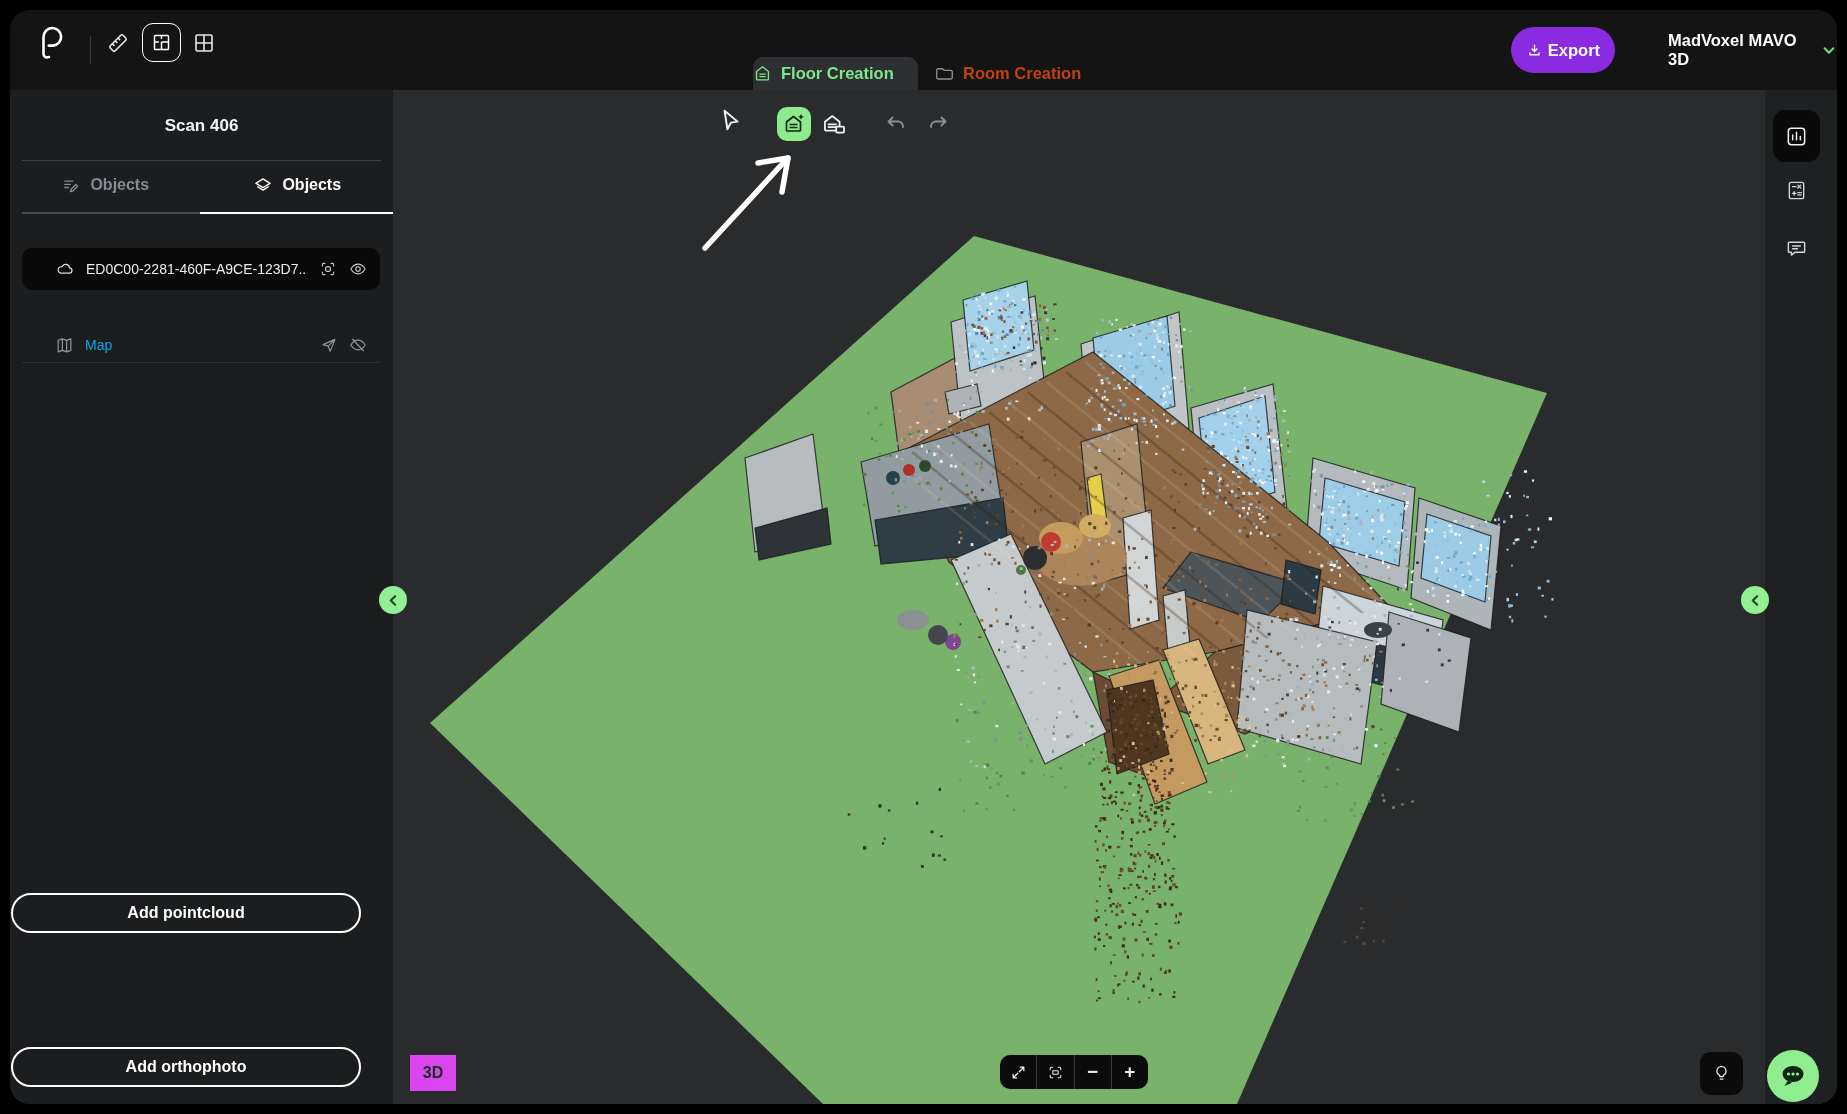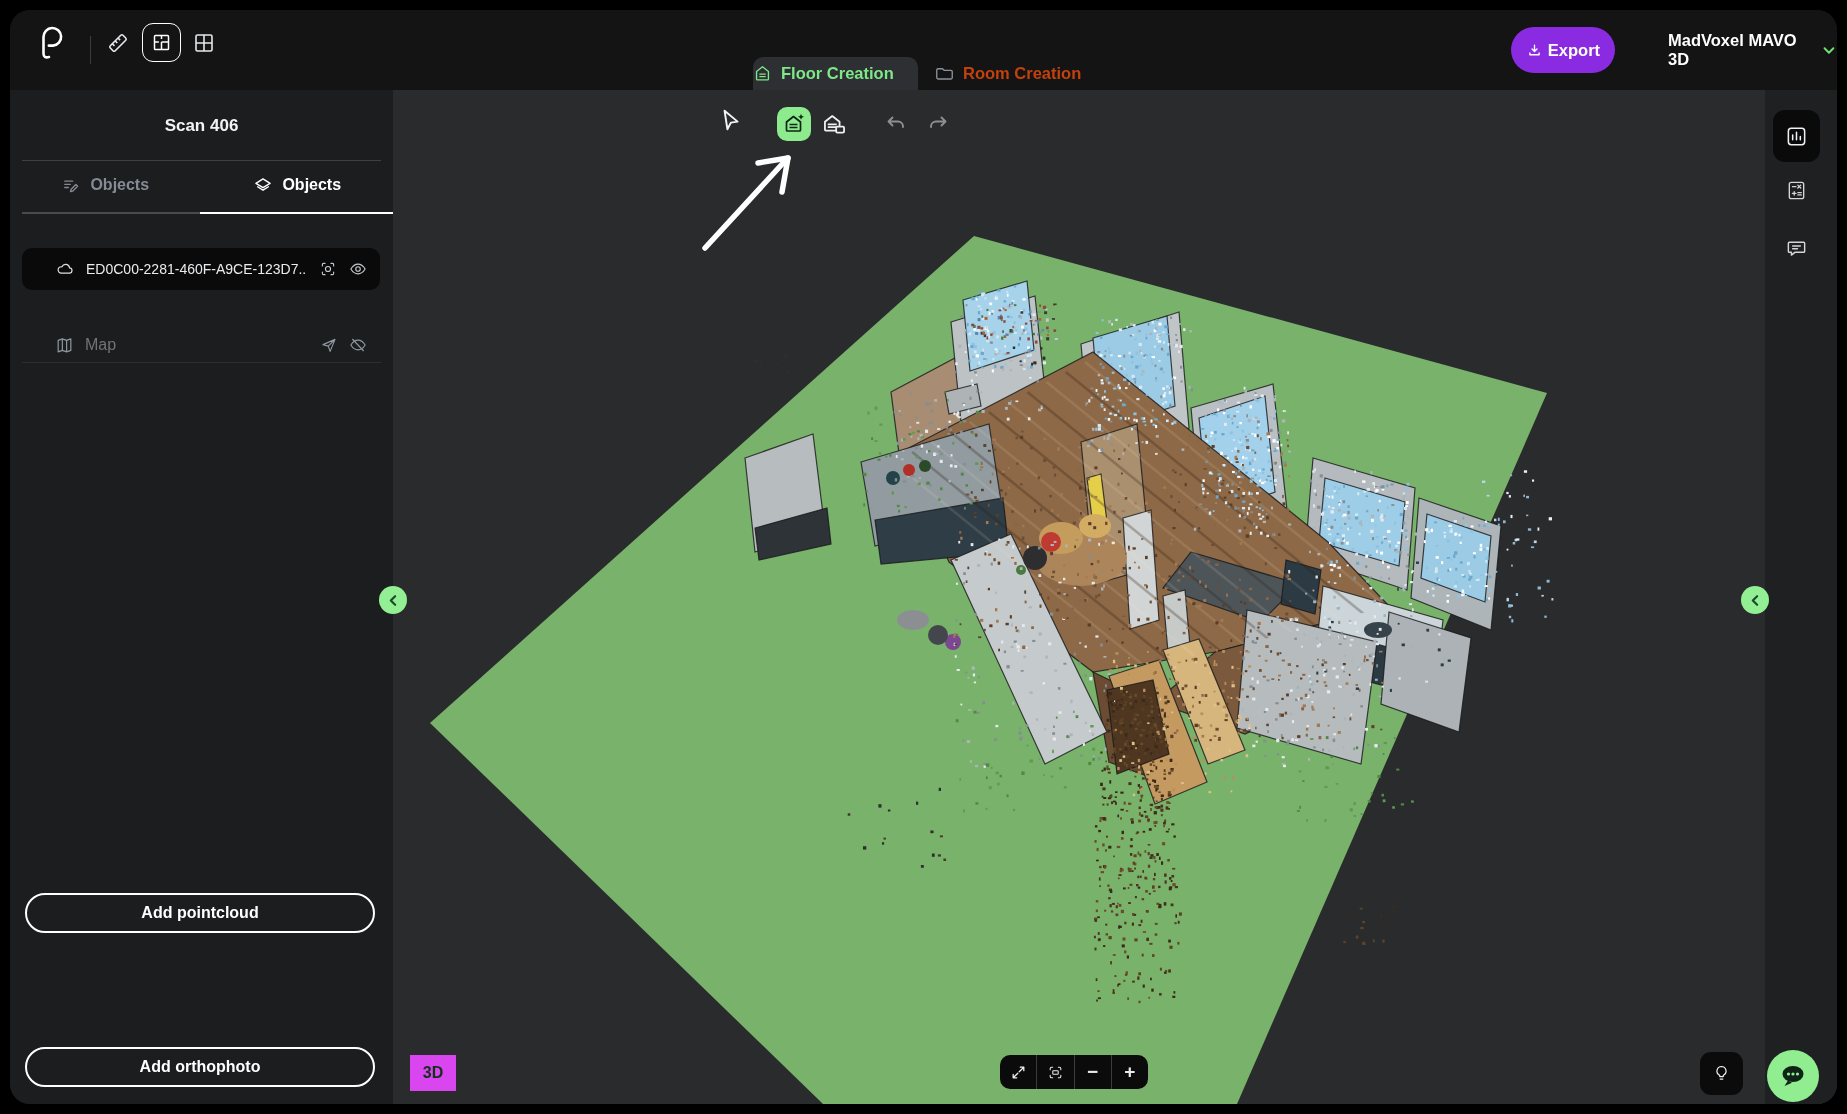--- a/index.html
+++ b/index.html
@@ -28,22 +28,22 @@
   .sbtab{position:absolute;top:86px;width:50%;height:38px;display:flex;
     justify-content:center;gap:9px;font-size:16px;font-weight:600;cursor:pointer;}
   #sbtab-objects{left:0;color:#848b94;}
   #sbtab-layers{left:50%;color:#fff;}
   #layer-item{position:absolute;left:12px;top:158px;width:358px;height:42px;background:#0a0a0b;
     border-radius:10px;display:flex;align-items:center;padding:0 13px 0 33px;box-sizing:border-box;
     gap:12px;cursor:pointer;}
   #layer-name{flex:1;color:#e9ebed;font-size:14px;white-space:nowrap;overflow:hidden;}
   #map-row{position:absolute;left:12px;top:240px;width:358px;height:30px;display:flex;
     align-items:center;padding:0 13px 0 33px;box-sizing:border-box;gap:11px;}
-  #map-label{flex:1;color:#737373;font-size:16px;}
-  .pill{position:absolute;left:15px;width:350px;height:40px;border:2px solid #fff;border-radius:21px;
+  #map-label{flex:1;color:#0ea5e9;font-size:14px;}
+  .pill{position:absolute;left:1px;width:350px;height:40px;border:2px solid #fff;border-radius:21px;
     background:transparent;color:#fff;font-weight:700;font-size:16px;display:flex;align-items:center;
     justify-content:center;cursor:pointer;box-sizing:border-box;font-family:inherit;}
   
   #canvas{position:absolute;left:383px;top:80px;width:1444px;height:1014px;background:#2a2b2c;
     overflow:hidden;z-index:1;}
   #rightpanel{position:absolute;left:1755px;top:80px;width:72px;height:1014px;background:#1f2022;z-index:5;}
   .rp-icon{position:absolute;left:20px;display:flex;cursor:pointer;}
   #rp-active{position:absolute;left:8px;top:20px;width:47px;height:52px;background:#0a0a0b;
     border-radius:12px;display:flex;align-items:center;justify-content:center;cursor:pointer;}
   .ctool{position:absolute;z-index:7;display:flex;align-items:center;justify-content:center;cursor:pointer;}

